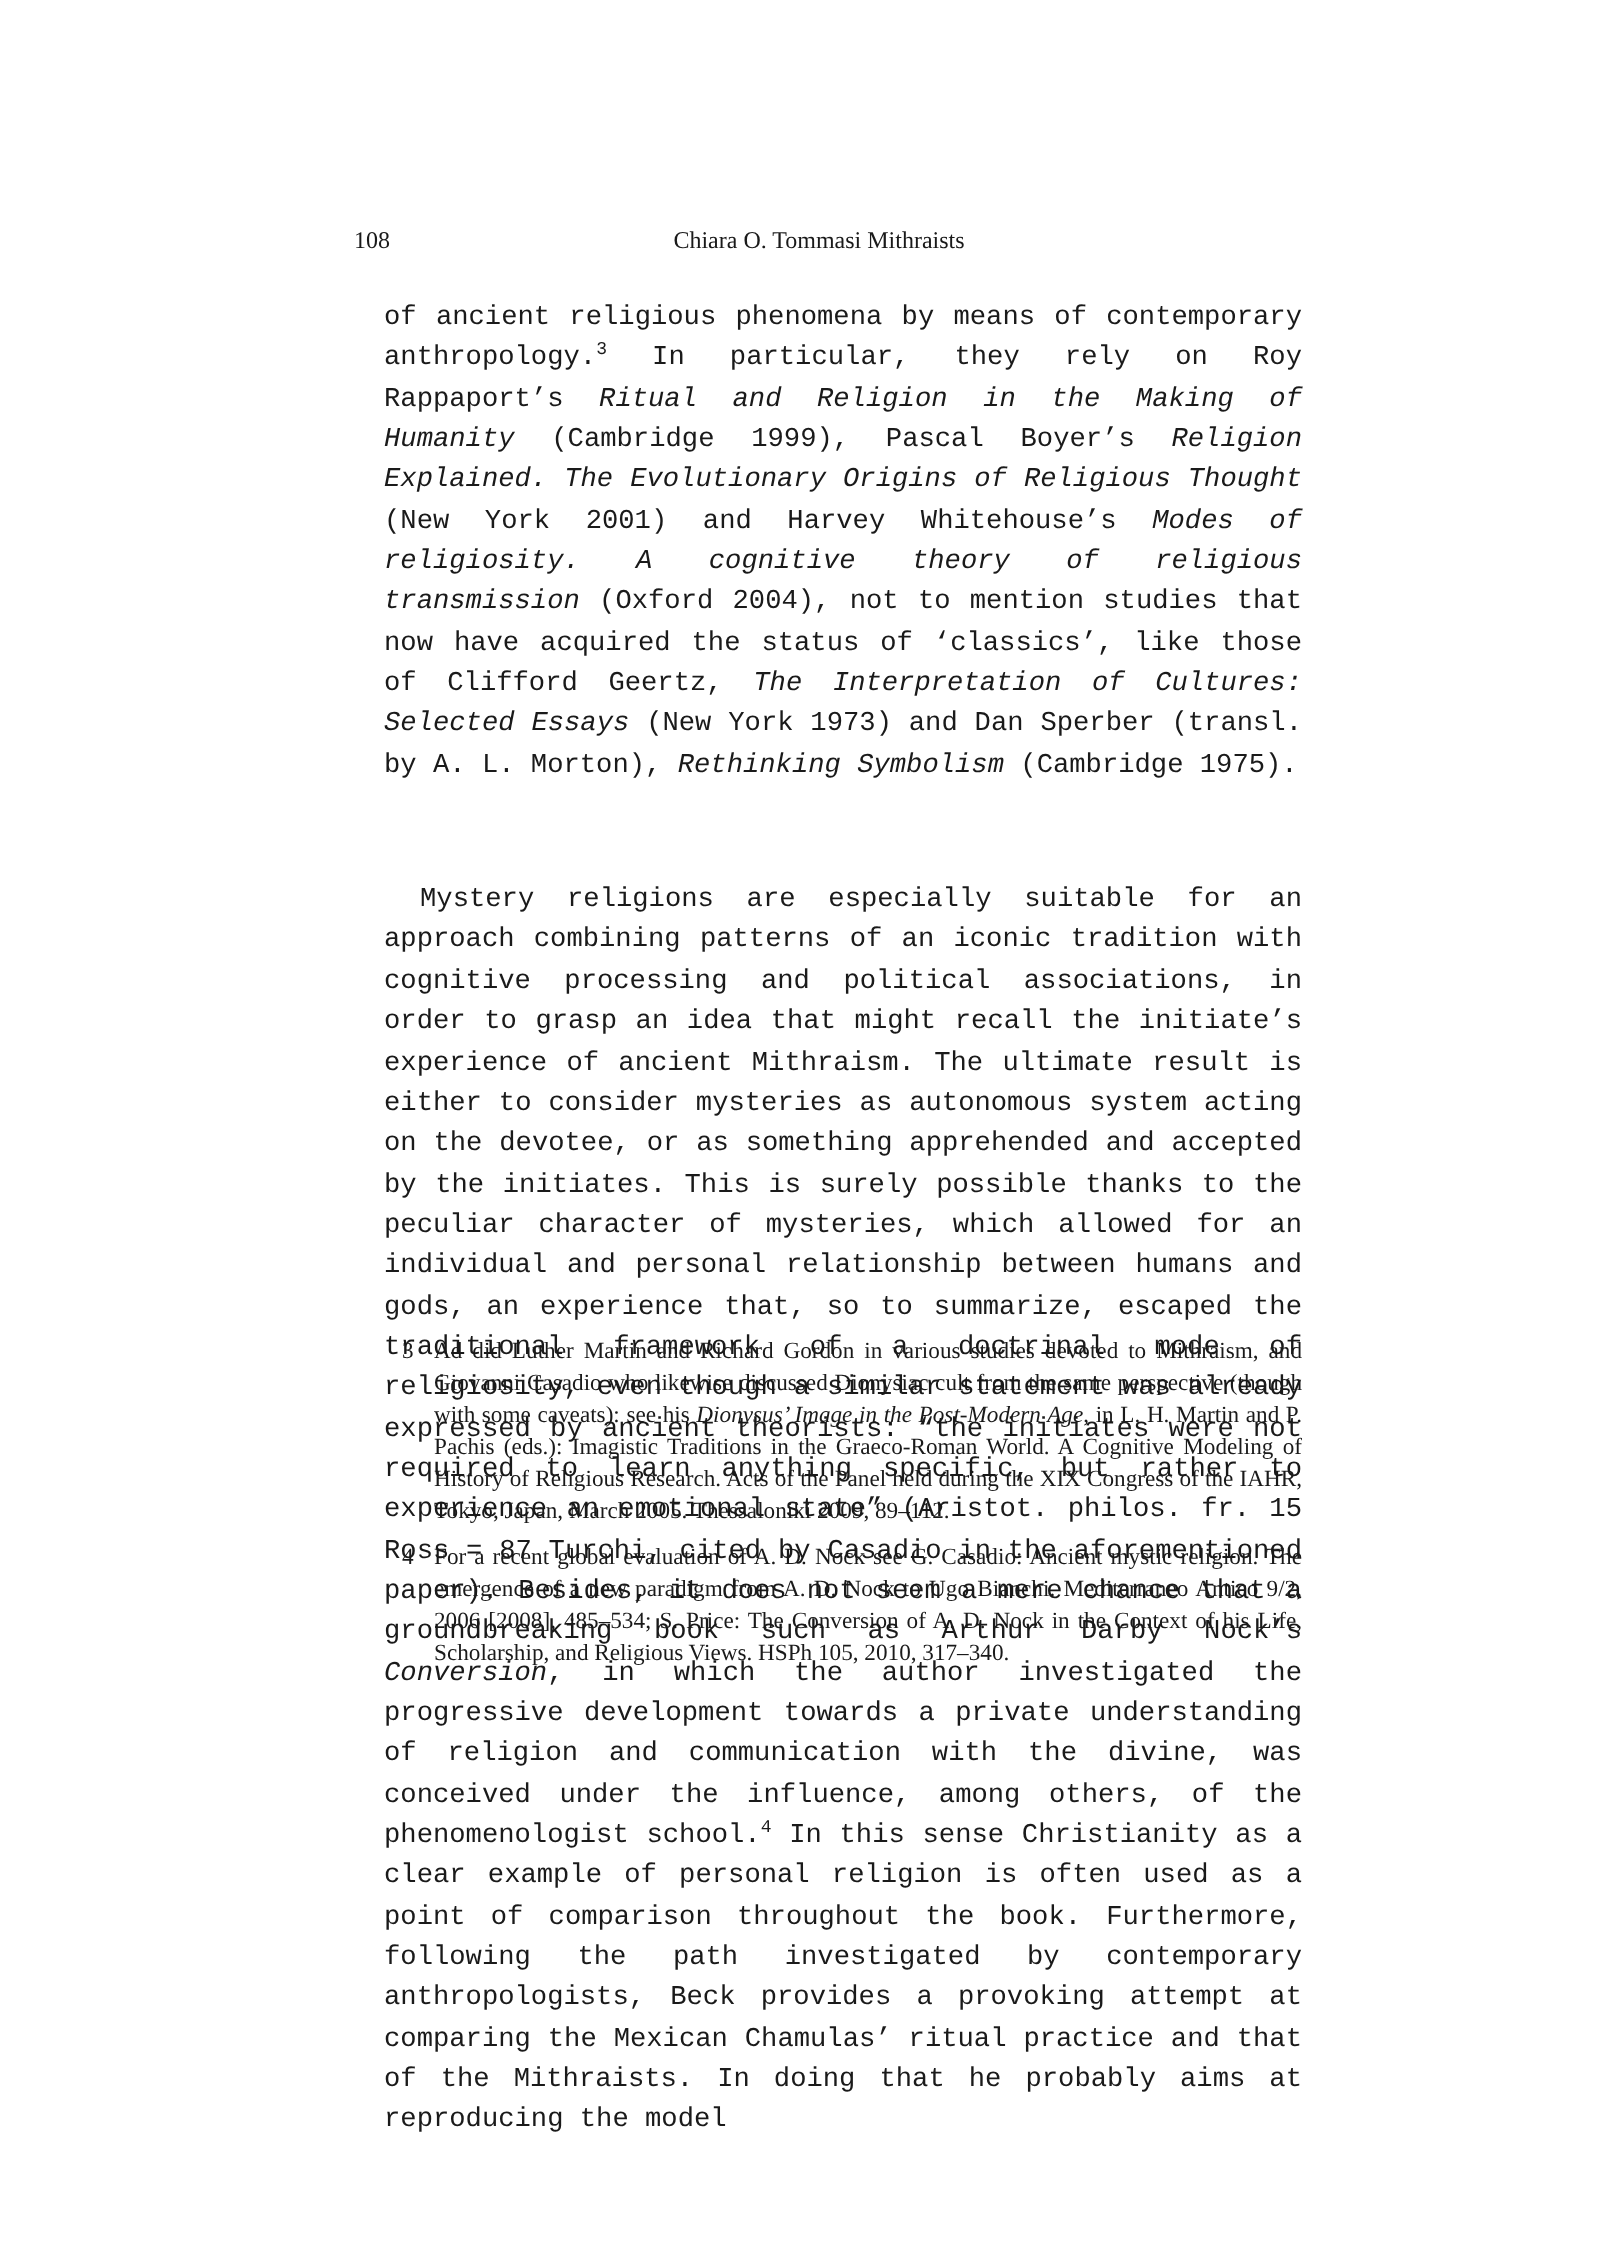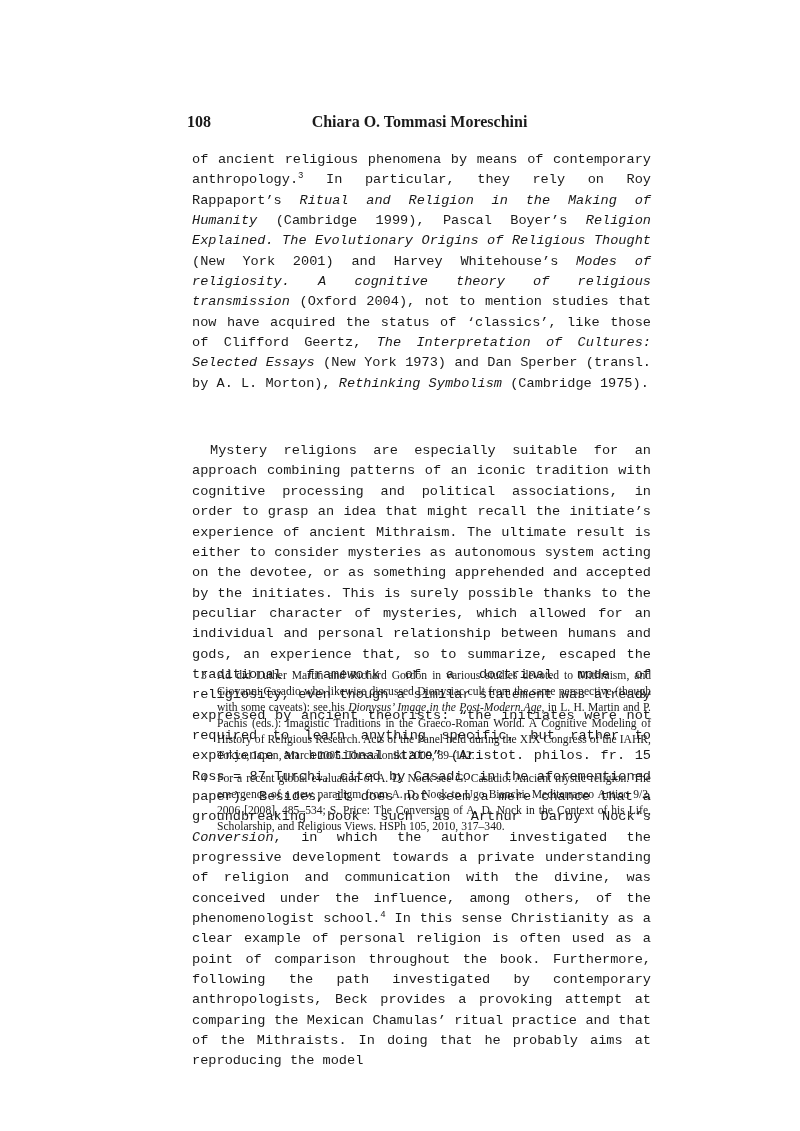--- a/index.html
+++ b/index.html
@@ -1,38 +1,38 @@
 <!DOCTYPE html>
 <html><head>
 <meta charset="utf-8">
 <style>
   html, body { margin: 0; padding: 0; background: #ffffff; }
   body { width: 800px; height: 1131px; position: relative; overflow: hidden;
          font-family: "Liberation Serif", "DejaVu Serif", serif; color: #1a1a1a; }
-  .header { position: absolute; top: 113px; left: 187px; width: 465px; height: 18px;
-            font-size: 16px; font-weight: bold; }
+  .header { position: absolute; top: 113px; left: 177px; width: 465px; height: 18px;
+            font-size: 12px; }
   .header .pageno { position: absolute; left: 0; top: 0; }
   .header .running { position: absolute; left: 0; right: 0; top: 0; text-align: center; }
   .body { position: absolute; top: 150px; left: 192px; width: 459px;
           font-size: 13.6px; line-height: 20.35px; text-align: justify; hyphens: manual; font-family: Liberation Mono, monospace; }
   .body p { margin: 0; }
   .body p.indent { text-indent: 18px; margin-top: 47px; }
   .body i, .fn i { font-style: italic; }
   sup { font-size: 9px; line-height: 0; vertical-align: 5px; }
   .footnotes { position: absolute; top: 668px; left: 200px; width: 451px;
                font-size: 11.6px; line-height: 16.1px; }
   .fn { position: relative; padding-left: 17px; text-align: justify; margin-bottom: 6px; }
   .fn .num { position: absolute; left: 1px; top: 0; }
 </style>
 </head>
 <body>
 
 <div class="header">
   <span class="pageno">108</span>
-  <span class="running">Chiara O. Tommasi Moreschini</span>
+  <span class="running">Chiara O. Tommasi Mithraists</span>
 </div>
 
 <div class="body">
   <p>of ancient religious phenomena by means of contemporary anthropology.<sup>3</sup> In particular, they rely on Roy Rappaport’s <i>Ritual and Religion in the Making of Humanity</i> (Cambridge 1999), Pascal Boyer’s <i>Religion Explained. The Evolutio­nary Origins of Religious Thought</i> (New York 2001) and Harvey Whitehouse’s <i>Modes of religiosity. A cognitive theory of religious transmission</i> (Oxford 2004), not to mention studies that now have acquired the status of ‘classics’, like those of Clifford Geertz, <i>The Interpretation of Cultures: Selected Essays</i> (New York 1973) and Dan Sperber (transl. by A. L. Morton), <i>Rethinking Symbolism</i> (Cam­bridge 1975).</p>
   <p class="indent">Mystery religions are especially suitable for an approach combining pat­terns of an iconic tradition with cognitive processing and political associations, in order to grasp an idea that might recall the initiate’s experience of ancient Mithraism. The ultimate result is either to consider mysteries as autonomous system acting on the devotee, or as something apprehended and accepted by the initiates. This is surely possible thanks to the peculiar character of mysteries, which allowed for an individual and personal relationship between humans and gods, an experience that, so to summarize, escaped the traditional framework of a doctrinal mode of religiosity, even though a similar statement was already expressed by ancient theorists: “the initiates were not required to learn any­thing specific, but rather to experience an emotional state” (Aristot. philos. fr. 15 Ross = 87 Turchi, cited by Casadio in the aforementioned paper). Besides, it does not seem a mere chance that a groundbreaking book such as Arthur Darby Nock’s <i>Conversion</i>, in which the author investigated the progressive develop­ment towards a private understanding of religion and communication with the divine, was conceived under the influence, among others, of the phenomenolo­gist school.<sup>4</sup> In this sense Christianity as a clear example of personal religion is often used as a point of comparison throughout the book. Furthermore, fol­lowing the path investigated by contemporary anthropologists, Beck provides a provoking attempt at comparing the Mexican Chamulas’ ritual practice and that of the Mithraists. In doing that he probably aims at reproducing the model</p>
 </div>
 
 <div class="footnotes">
   <div class="fn">
     <span class="num">3</span>

